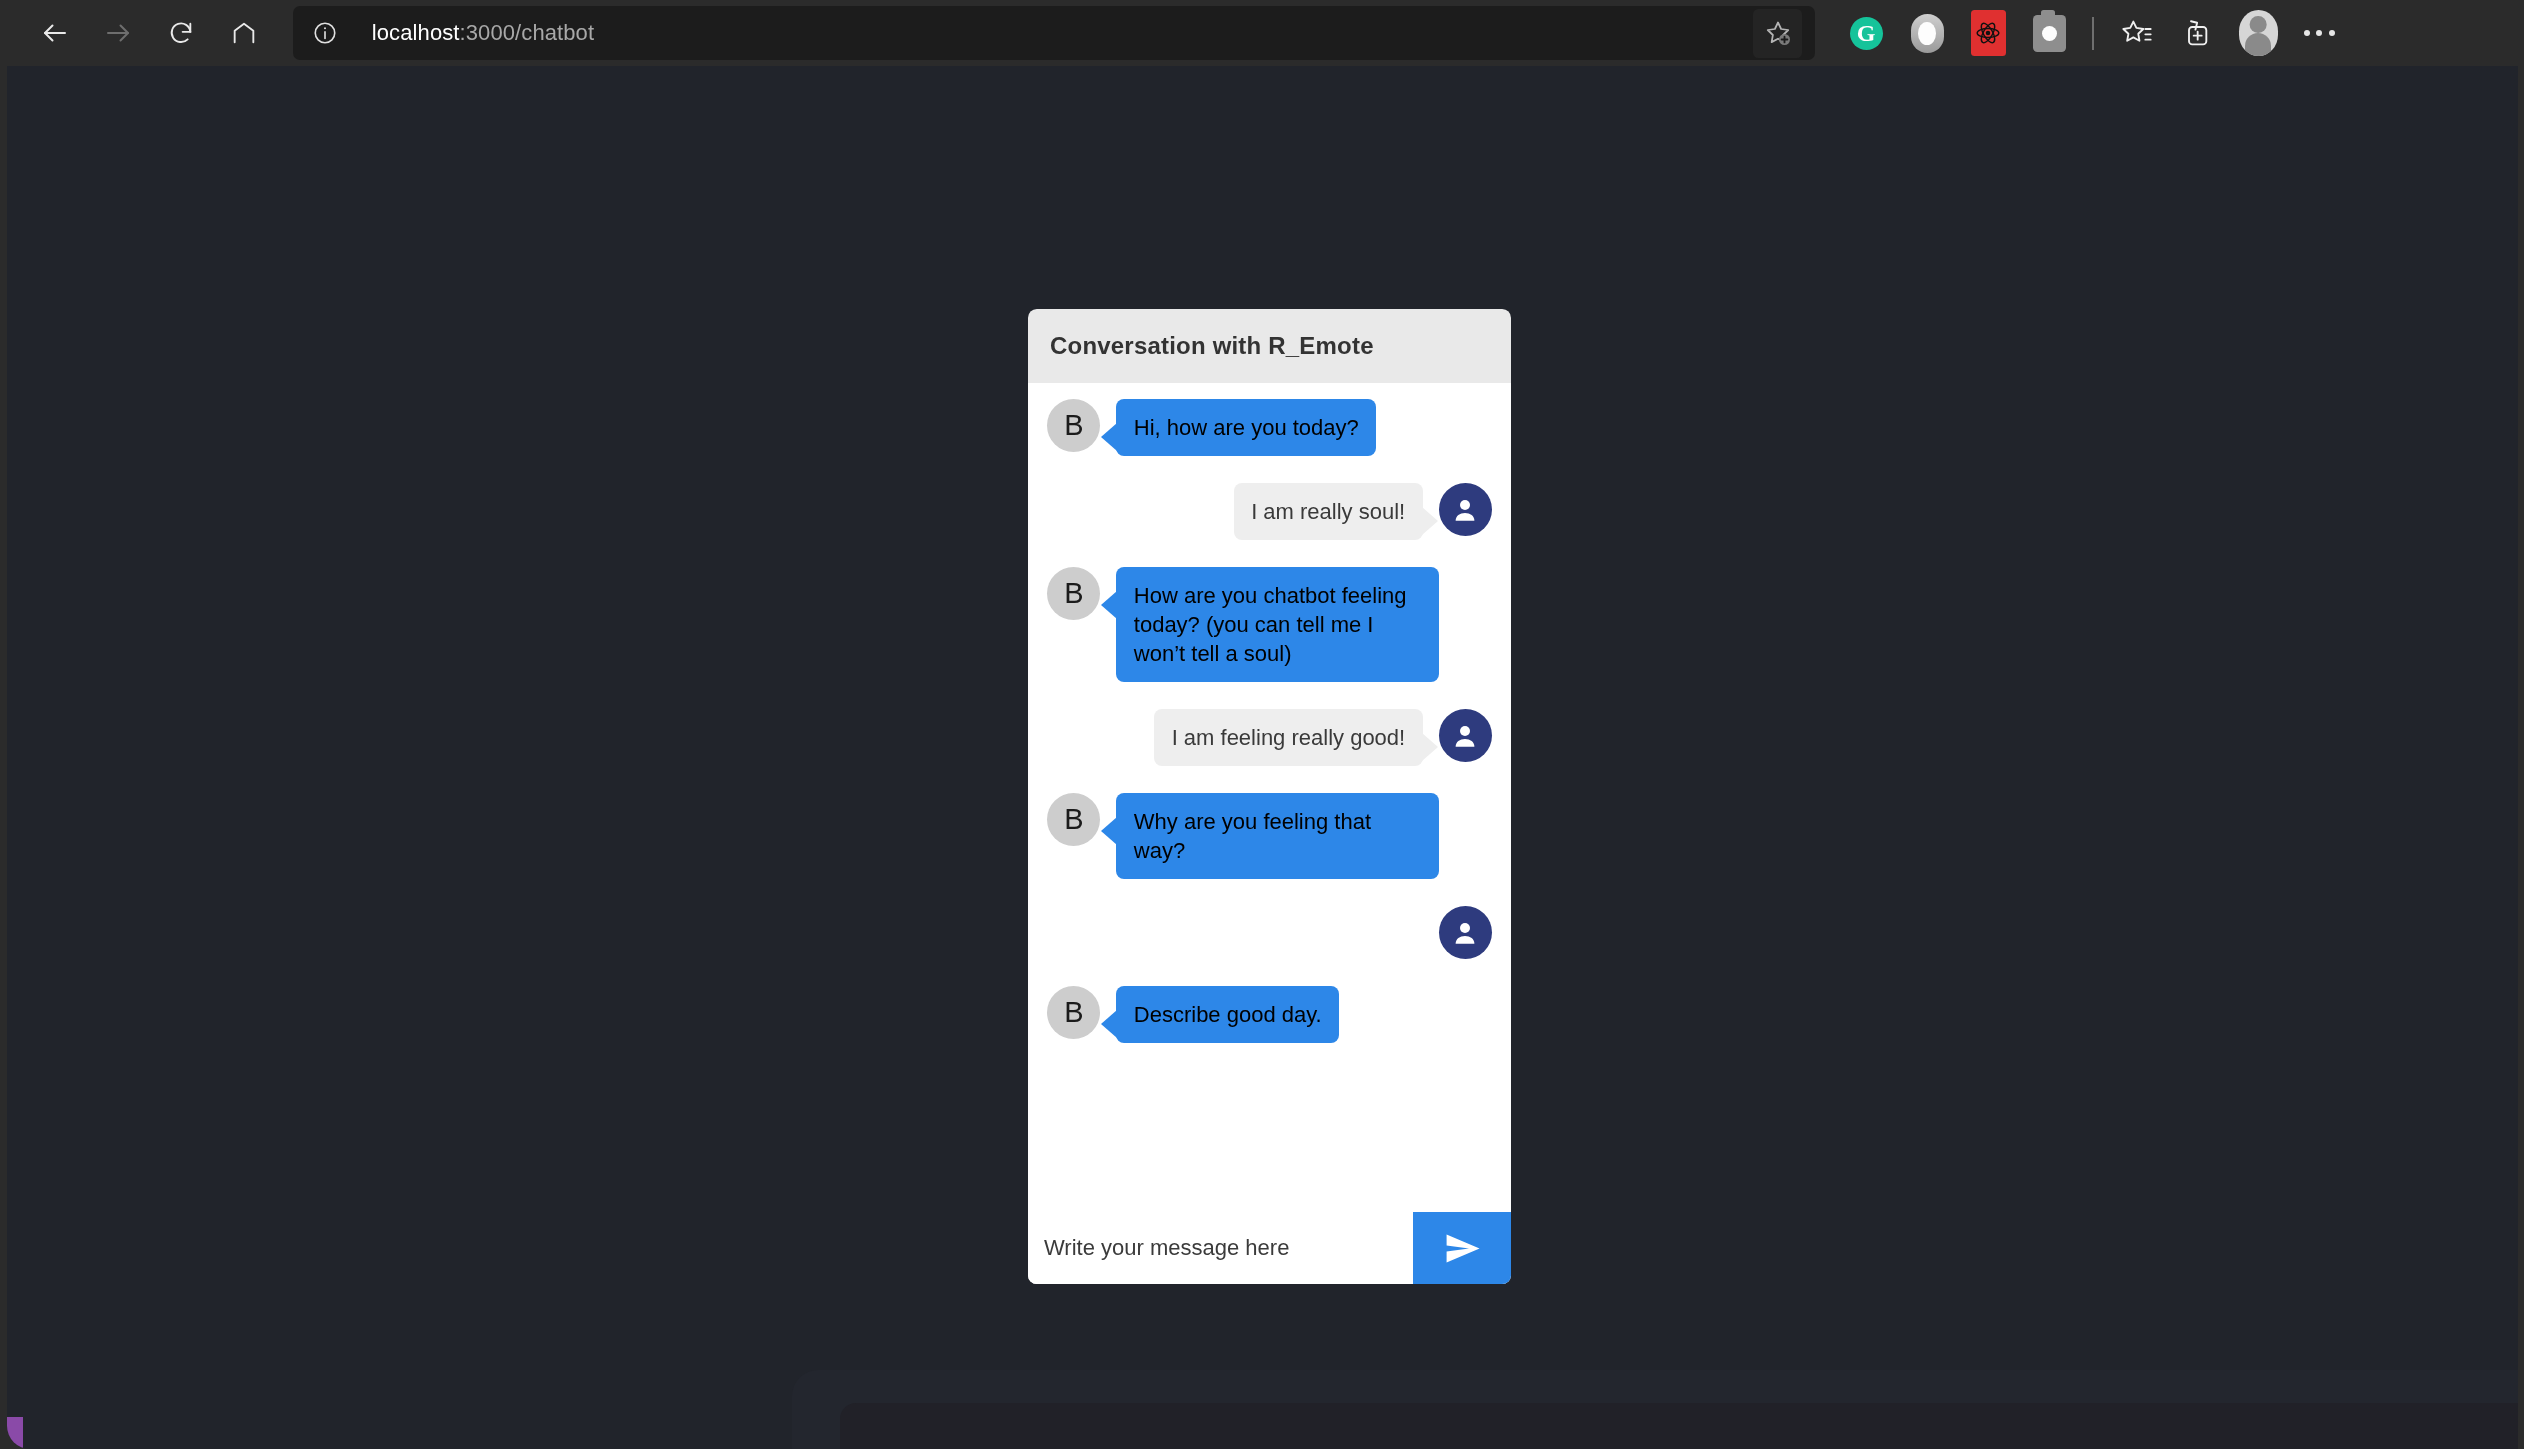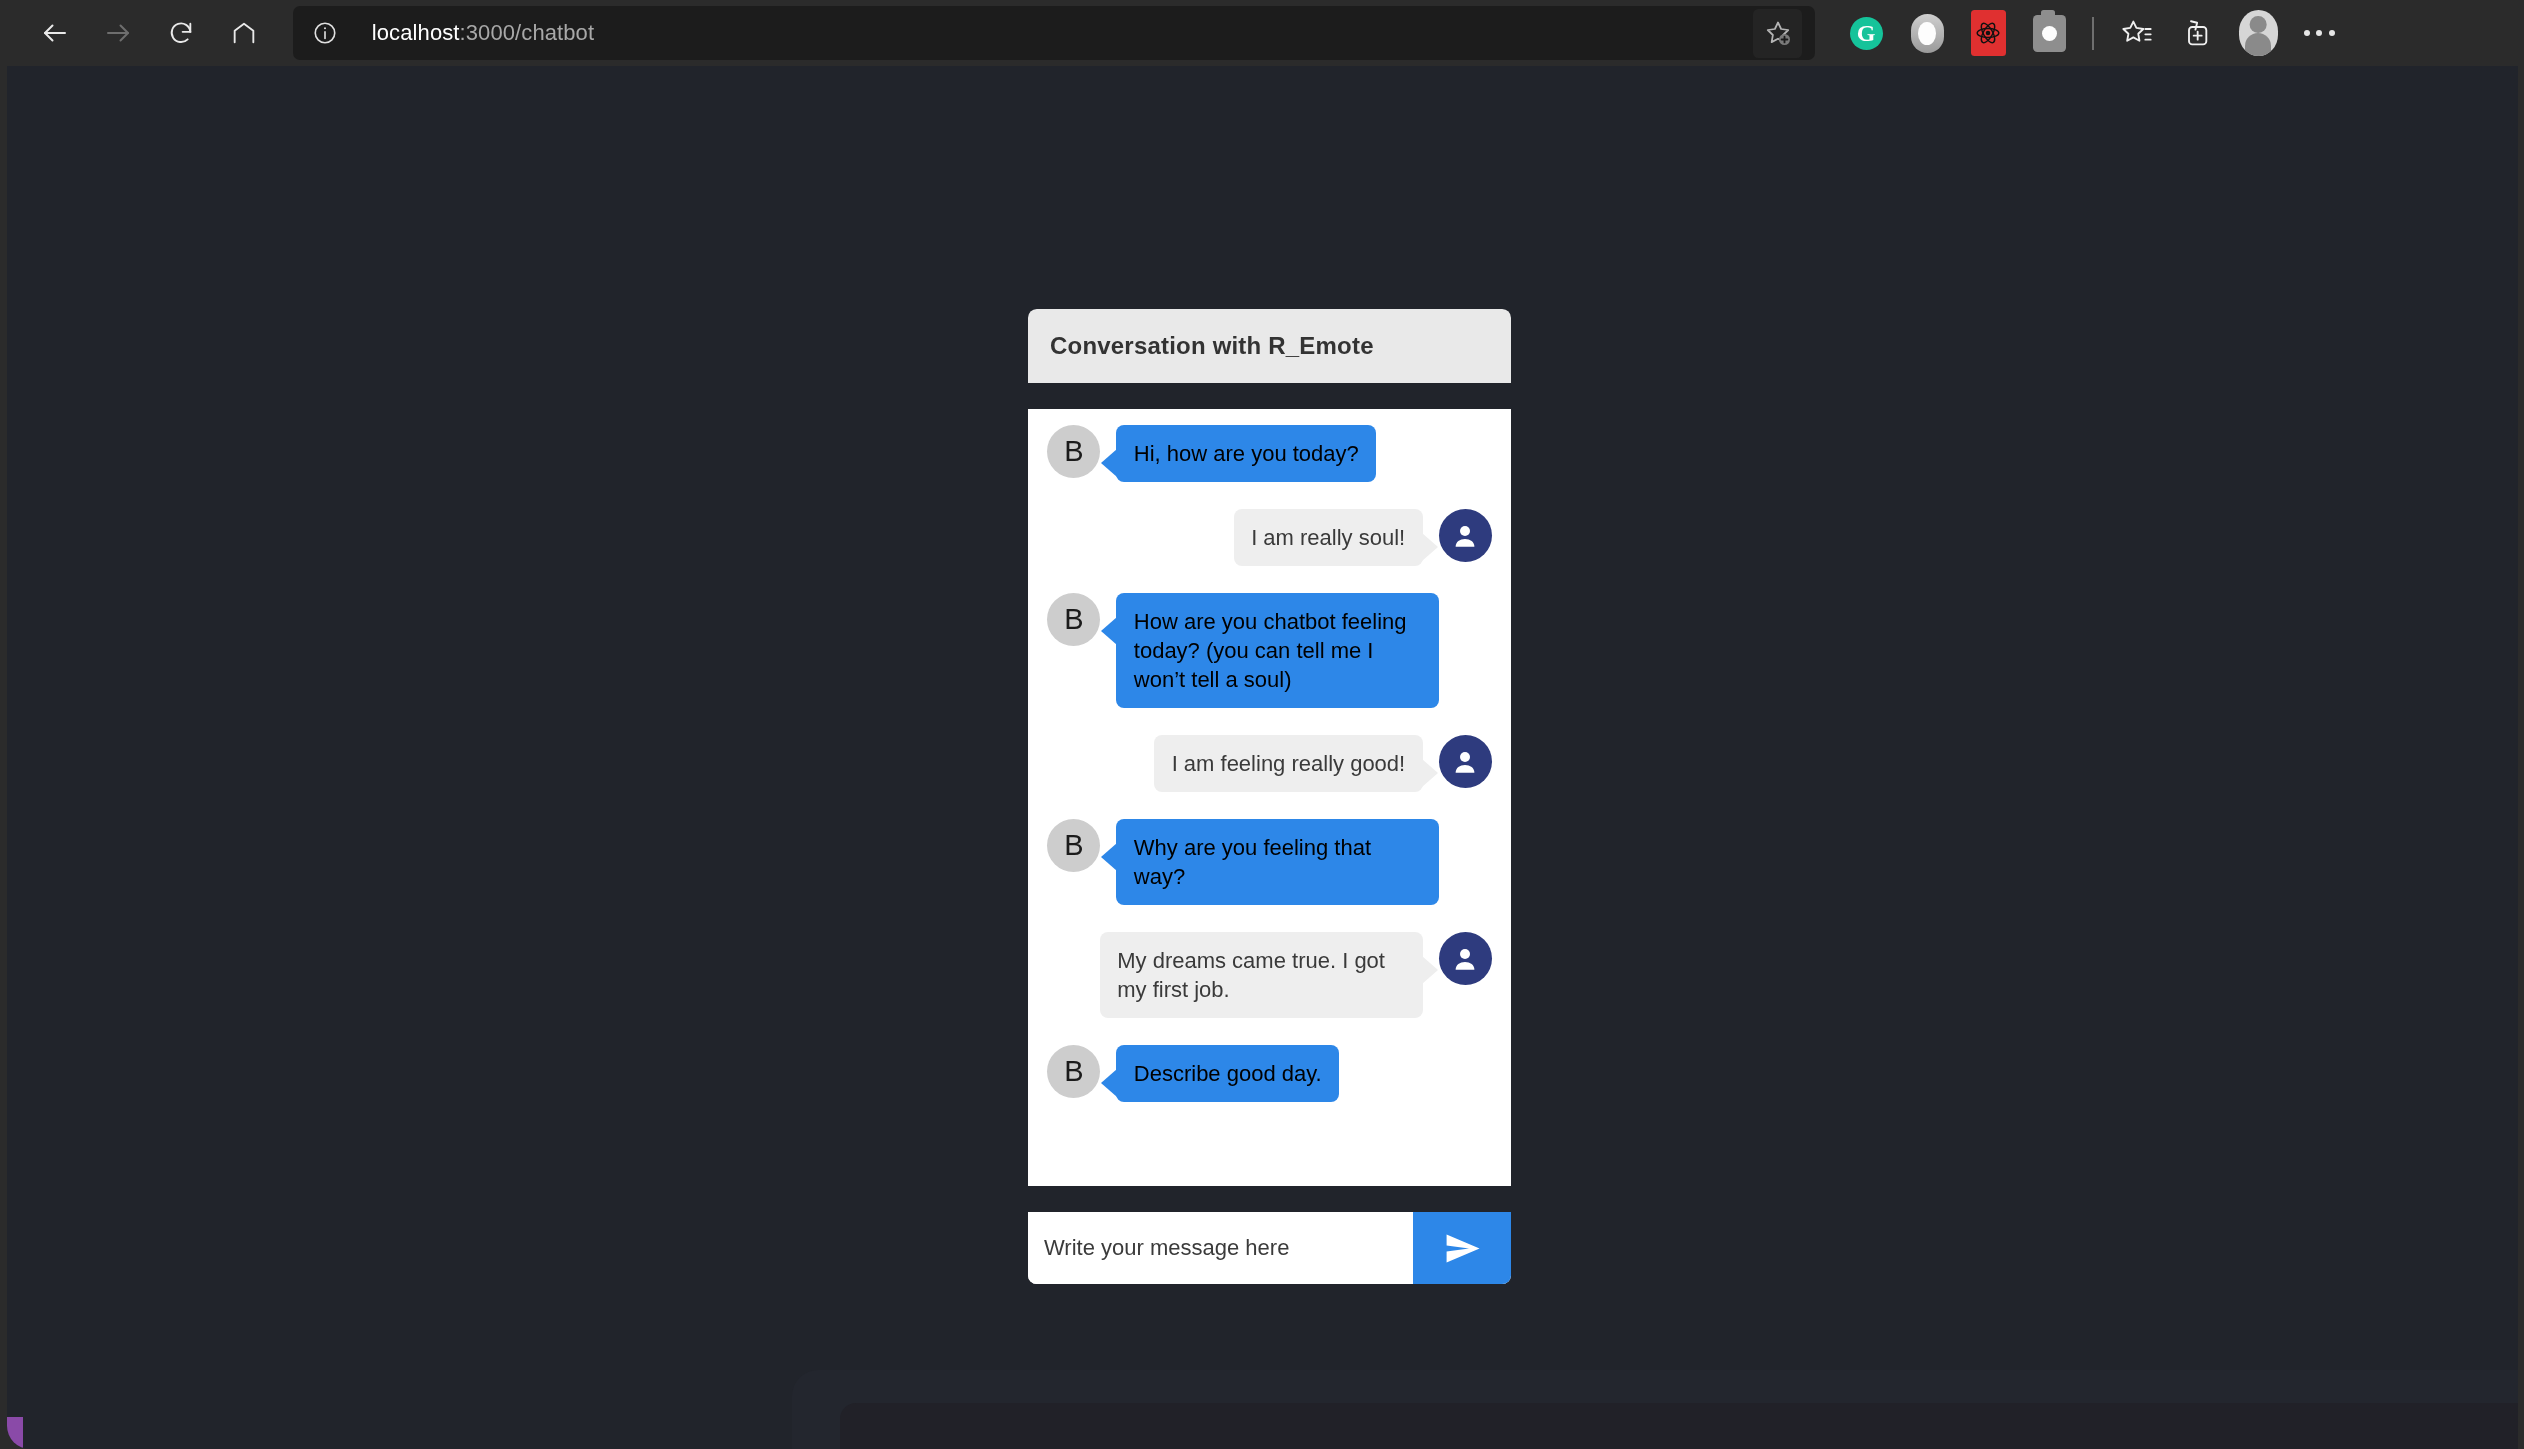--- a/index.html
+++ b/index.html
@@ -176,21 +176,20 @@
     position: absolute;
     left: 1021px;
     top: 243px;
     width: 483px;
     height: 975px;
     display: flex;
     flex-direction: column;
     border-radius: 8.8px;
     overflow: visible;
     z-index: 2;
-    gap: 26px;
   }
   .chat-header {
     height: 74px;
     background: #e9e9e9;
     border-radius: 8.8px 8.8px 0 0;
     display: flex;
     align-items: center;
     padding-left: 22px;
     flex: 0 0 auto;
   }
@@ -462,21 +461,20 @@
       </div>
 
       <div class="msg-row bot">
         <div class="avatar-bot">
             <span>B</span>
           </div>
         <div class="bubble bot">Why are you feeling that way?</div>
       </div>
 
       <div class="msg-row user">
-        <div class="bubble user">My dreams came true. I got my first job.</div>
         <div class="avatar-user">
           <svg width="30" height="30" viewBox="0 0 24 24" fill="#ffffff">
             <circle cx="12" cy="8" r="4"></circle>
             <path d="M4.5 20.5c0-4 3.4-6.2 7.5-6.2s7.5 2.2 7.5 6.2z"></path>
           </svg>
         </div>
       </div>
 
       <div class="msg-row bot">
         <div class="avatar-bot">

